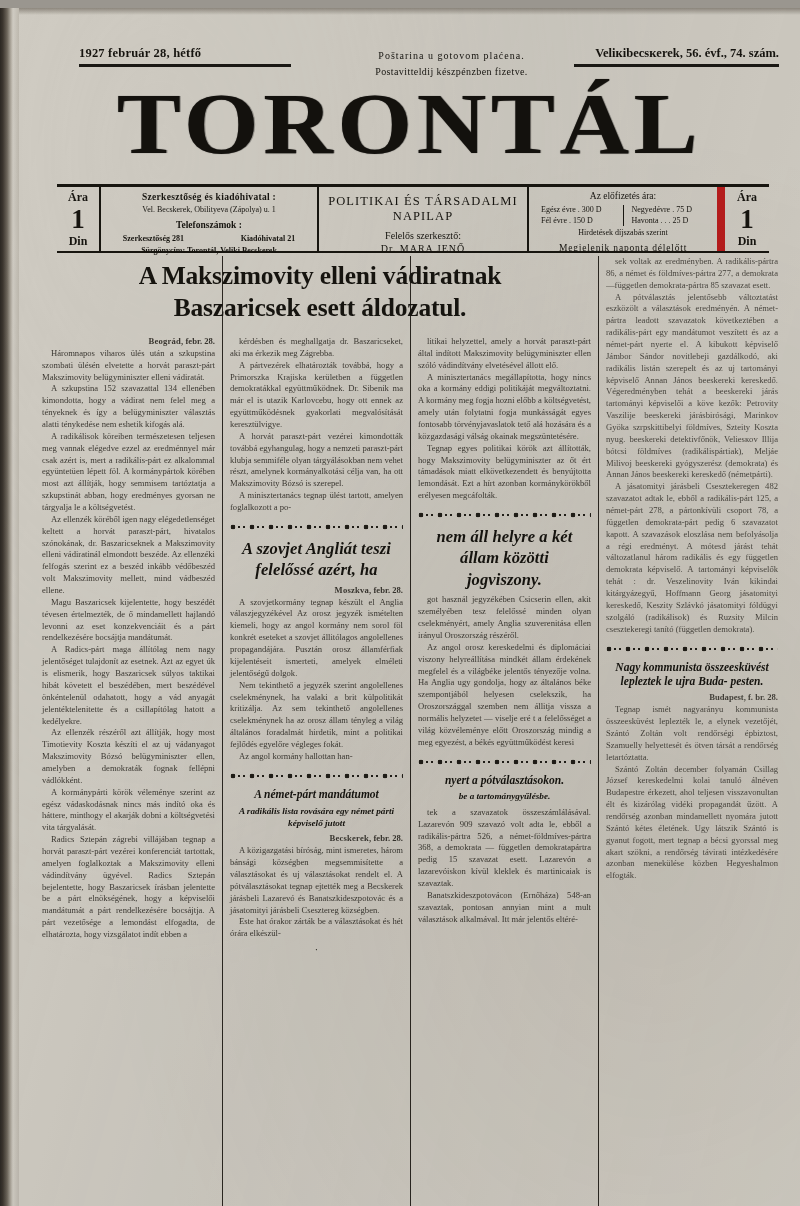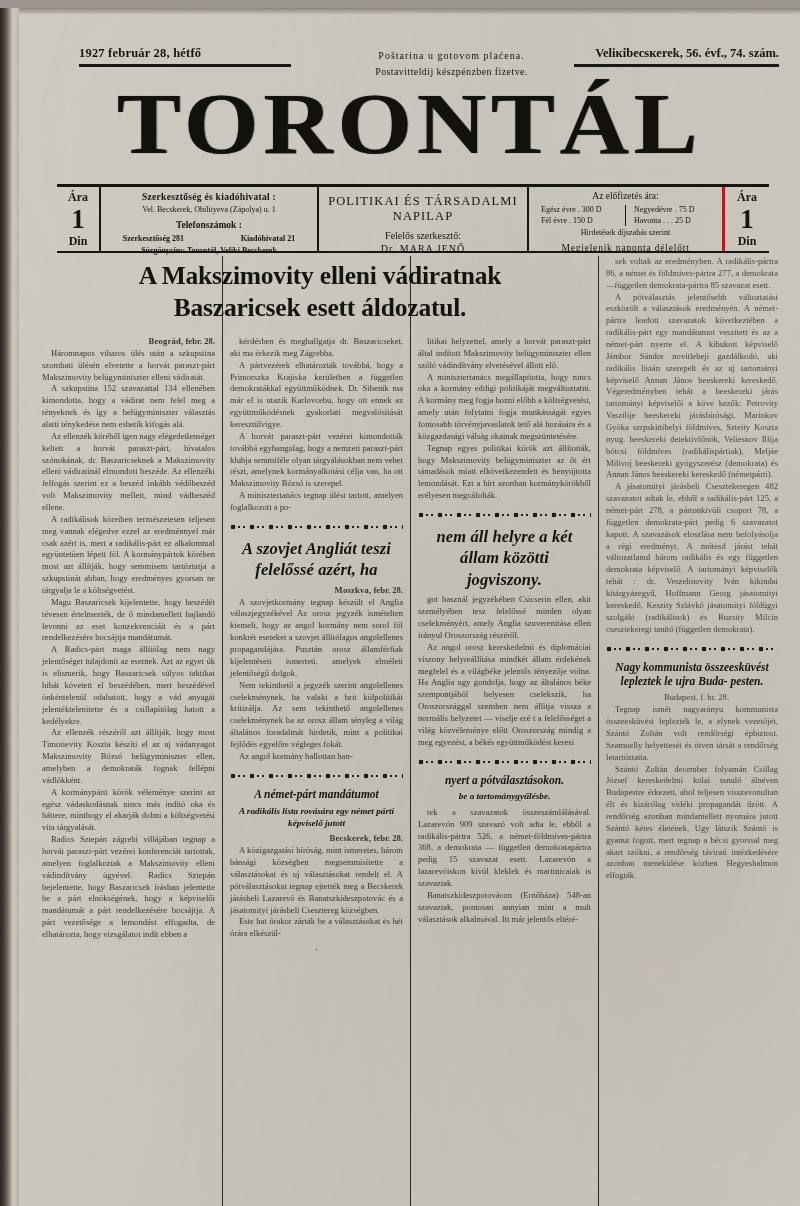--- a/index.html
+++ b/index.html
@@ -156,21 +156,21 @@
     flex: 1;
     border-right: 2px solid #17150f;
     text-align: center;
     padding-top: 7px;
   }
   .ib-mid .lead { font-size: 12.5px; letter-spacing: 1.1px; }
   .ib-mid .fel { font-size: 10px; margin-top: 6px; }
   .ib-mid .name { font-size: 10px; letter-spacing: 1px; margin-top: 2px; }
   .ib-sub {
     width: 196px;
-    border-right: 3px solid #b91c1c;
+    border-right: 8px solid #b91c1c;
     text-align: center;
     padding-top: 3px;
     line-height: 1.35;
   }
   .ib-sub .t { font-size: 9.5px; }
   .ib-sub .grid { display: flex; font-size: 8px; margin-top: 2px; }
   .ib-sub .grid > div { flex: 1; text-align: left; padding-left: 8px; }
   .ib-sub .grid > div:first-child { border-right: 1px solid #17150f; }
   .ib-sub .hird { font-size: 8px; margin-top: 2px; }
   .ib-sub .meg { font-size: 9.5px; letter-spacing: .8px; margin-top: 3px; }
@@ -260,21 +260,21 @@
     margin: 2px 0 4px 0;
   }
   .subhead2 {
     text-align: center;
     font-style: italic;
     font-weight: bold;
     font-size: 11.5px;
     line-height: 1.3;
     margin: 3px 0 3px 0;
   }
-  .col4-dateline { font-weight: normal; text-align: center; margin: 3px 0 2px 0; text-indent: 0; }
+  .col4-dateline { font-weight: bold; text-align: right; margin: 3px 0 2px 0; text-indent: 0; }
 
   
   .faded { opacity: .88; }
   .faded2 { opacity: .80; }
   .bottom-dot { text-align: center; font-size: 10px; margin-top: 4px; }
 </style>
 </head>
 <body>
 
 <div class="page">
@@ -362,22 +362,22 @@
 
       <div class="col c1">
         <div class="spacer-headline"></div>
         <div class="body faded">
           <p class="dateline">
             <span class="city">Beográd,</span>
             <span>febr. 28.</span>
           </p>
           <p>Háromnapos viharos ülés után a szkupstina szombati ülésén elvetette a horvát paraszt-párt Makszimovity belügyminiszter elleni vádiratát.</p>
           <p>A szkupstina 152 szavazattal 134 ellenében kimondotta, hogy a vádirat nem felel meg a tényeknek és így a belügyminiszter választás alatti ténykedése nem eshetik kifogás alá.</p>
+          <p>A radikálisok köreiben természetesen teljesen meg vannak elégedve ezzel az eredménnyel már csak azért is, mert a radikális-párt ez alkalommal együntetüen lépett föl. A kormánypártok körében most azt állítják, hogy semmisem tartóztatja a szkupstinát abban, hogy eredményes gyorsan ne tárgyalja le a költségvetést.</p>
           <p>Az ellenzék köréből igen nagy elégedetlenséget keltett a horvát paraszt-párt, hivatalos szónokának, dr. Baszaricseknek a Makszimovity elleni vádiratinál elmondott beszéde. Az ellenzéki felfogás szerint ez a beszéd inkább védőbeszéd volt Makszimovity mellett, mind vádbeszéd ellene.</p>
-          <p>A radikálisok köreiben természetesen teljesen meg vannak elégedve ezzel az eredménnyel már csak azért is, mert a radikális-párt ez alkalommal együntetüen lépett föl. A kormánypártok körében most azt állítják, hogy semmisem tartóztatja a szkupstinát abban, hogy eredményes gyorsan ne tárgyalja le a költségvetést.</p>
           <p>Magu Baszaricsek kijelentette, hogy beszédét tévesen értelmezték, de ő mindamellett hajlandó levonni az eset konzekvenciáit és a párt rendelkezésére bocsájtja mandátumát.</p>
           <p>A Radics-párt maga állítólag nem nagy jelentőséget tulajdonít az esetnek. Azt az egyet úk is elismerik, hogy Baszaricsek súlyos taktikai hibát követett el beszédében, mert beszédével önkéntelenül odahatott, hogy a vád anyagát jelentéktelenitette és a csillapítólag hatott a kedélyekre.</p>
           <p>Az ellenzék részéről azt állítják, hogy most Timotievity Koszta készíti el az uj vádanyagot Makszimovity Bózsó belügyminiszter ellen, amelyben a demokraták fognak fellépni vádlókként.</p>
           <p>A kormánypárti körök véleménye szerint az egész vádaskodásnak nincs más indító oka és háttere, minthogy el akarják dobni a költségvetési vita tárgyalását.</p>
           <p>Radics Sztepán zágrebi villájában tegnap a horvát paraszt-párt vezérei konferenciát tartottak, amelyen foglalkoztak a Makszimovity elleni vádindítvány ügyével. Radics Sztepán bejelentette, hogy Baszaricsek írásban jelentette be a párt elnökségének, hogy a képviselői mandátumát a párt rendelkezésére bocsájtja. A párt vezetősége a lemondást elfogadta, de elhatározta, hogy vizsgálatot indít ebben a</p>
         </div>
       </div>
 
       <div class="col c2">
         <div class="spacer-headline"></div>

